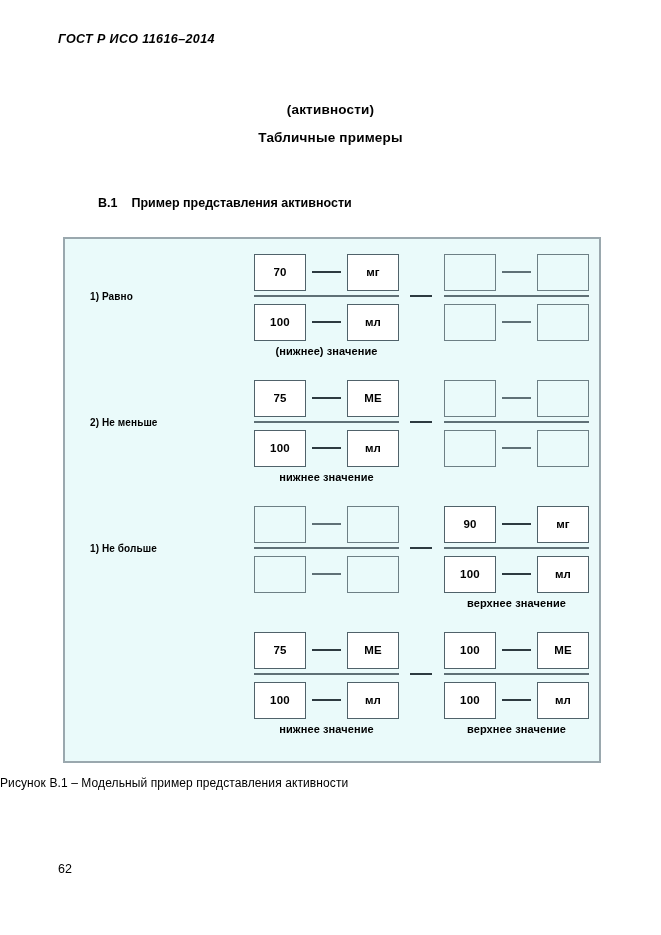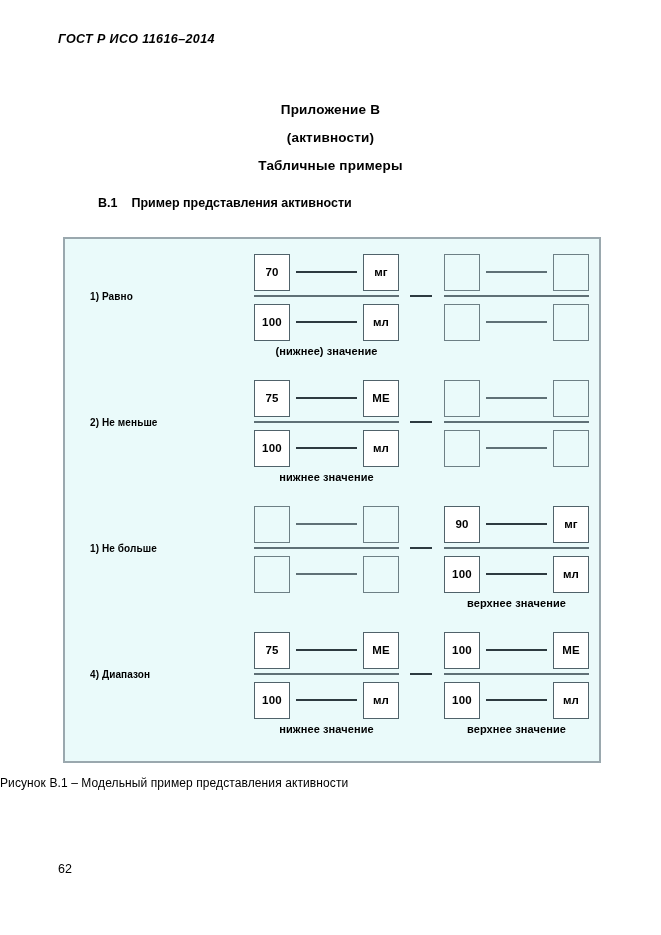--- a/index.html
+++ b/index.html
@@ -116,21 +116,21 @@
     left: 0;
     width: 145px;
     height: 38px;
     display: flex;
     align-items: center;
   }
   .pair.num { top: 10px; }
   .pair.den { top: 60px; }
 
   .cell {
-    width: 36px;
+    width: 52px;
     height: 37px;
     box-sizing: border-box;
     border: 1.5px solid #6d7f85;
     display: flex;
     align-items: center;
     justify-content: center;
     font-size: 11.5px;
     font-weight: bold;
     letter-spacing: 0.2px;
   }
@@ -185,21 +185,20 @@
   }
 </style>
 </head>
 <body>
 
 <div class="page">
 
   <div class="doc-header">ГОСТ Р ИСО 11616–2014</div>
 
   <div class="title-block">
-    <div class="title-line">Приложение В</div>
     <div class="title-line">(активности)</div>
     <div class="title-line">Табличные примеры</div>
   </div>
 
   <div class="clause-heading">
     <span class="clause-num">В.1</span><span>Пример представления активности</span>
   </div>
 
   <div class="figure-panel">
 
@@ -305,21 +304,20 @@
         <div class="pair den">
           <div class="cell filled">100</div>
           <div class="dash"></div>
           <div class="cell filled">мл</div>
         </div>
         <div class="frac-caption">верхнее значение</div>
       </div>
     </div>
 
     <div class="fig-row r4">
-      <div class="row-label">4) Диапазон</div>
 
       <div class="frac left">
         <div class="pair num">
           <div class="cell filled">75</div>
           <div class="dash"></div>
           <div class="cell filled">МЕ</div>
         </div>
         <div class="frac-line"></div>
         <div class="pair den">
           <div class="cell filled">100</div>

